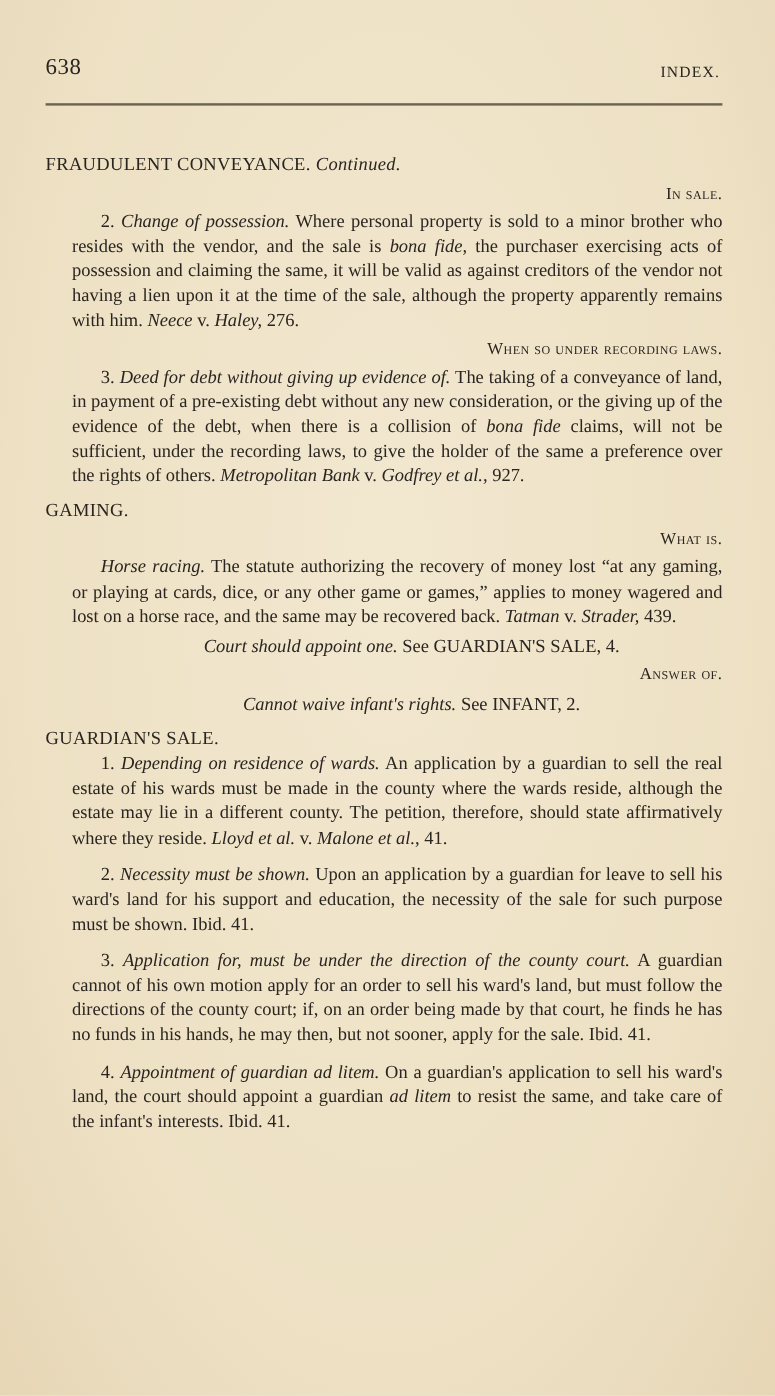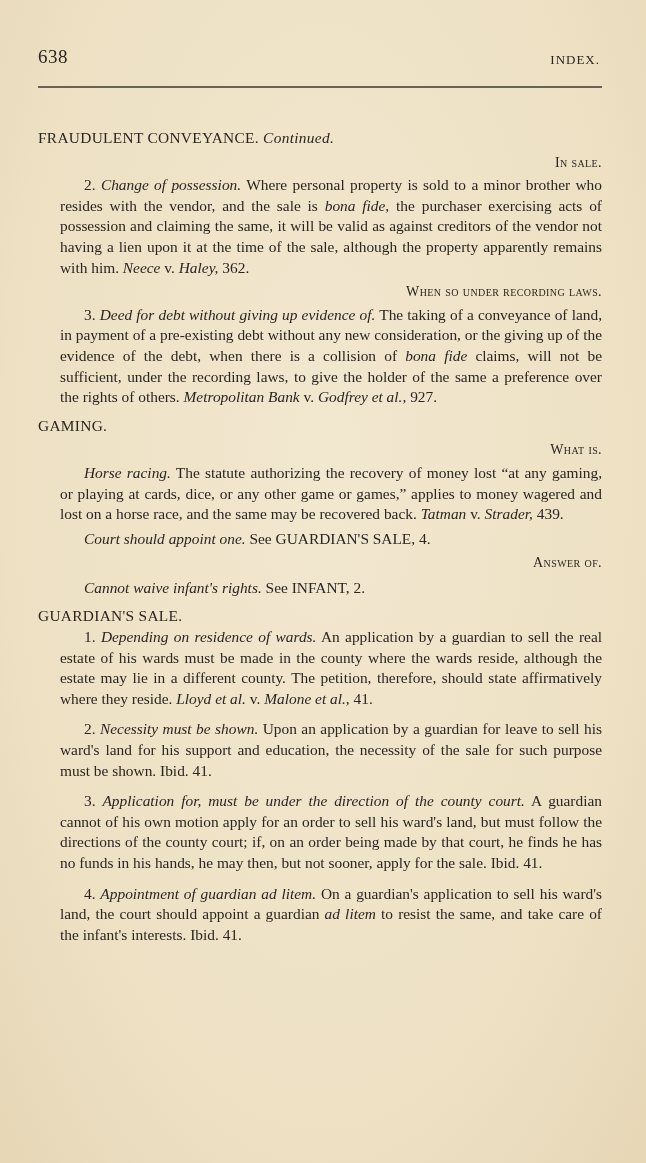--- a/index.html
+++ b/index.html
@@ -14,21 +14,21 @@
     background: radial-gradient(ellipse at 50% 40%, #f2e8d0 0%, #ede0c3 70%, #e6d6b6 100%); }
   .header { position: absolute; top: 46px; left: 38px; width: 562px; height: 24px; }
   .page-num { position: absolute; left: 0; top: 0; font-size: 19px; letter-spacing: 0.5px; }
   .running-head { position: absolute; left: 0; right: 0; top: 6px; text-align: right; font-size: 13px; letter-spacing: 1px; font-variant: small-caps; }
   .rule { position: absolute; top: 86px; left: 38px; width: 564px; height: 2px; background: #4a423a; opacity: 0.8; }
   .content { position: absolute; top: 92px; left: 38px; width: 564px; font-size: 15.4px; line-height: 20.6px; margin-top: 36px; }
   .heading { margin: 0; padding: 0; letter-spacing: 0.3px; }
   .sub { margin: 4px 0 2px 12px; font-variant: small-caps; font-size: 14px; letter-spacing: 0.4px; text-align: right; }
   .para { margin: 0 0 0 22px; text-align: justify; text-indent: 24px; }
   .para.gap { margin-top: 10px; }
-  .short { margin: 4px 0 0 46px; }
+  .short { margin: 4px 0 0 46px; text-align: center; }
   i { font-style: italic; }
   .h-gap { margin-top: 8px; }
 </style>
 </head>
 <body>
 
 <div class="page">
   <div class="header">
     <span class="page-num">638</span>
     <div class="running-head">INDEX.</div>
@@ -44,21 +44,21 @@
     <p class="sub">In sale.</p>
     <p class="para">
       <span>2.</span>
       <i>Change of possession.</i>
       <span>Where personal property is sold to a minor brother who resides with the vendor, and the sale is</span>
       <i>bona fide,</i>
       <span>the purchaser exercising acts of possession and claiming the same, it will be valid as against creditors of the vendor not having a lien upon it at the time of the sale, although the property apparently remains with him.</span>
       <i>Neece</i>
       <span>v.</span>
       <i>Haley,</i>
-      <span>362.</span>
+      <span>276.</span>
     </p>
     <p class="sub">When so under recording laws.</p>
     <p class="para">
       <span>3.</span>
       <i>Deed for debt without giving up evidence of.</i>
       <span>The taking of a conveyance of land, in payment of a pre-existing debt without any new consideration, or the giving up of the evidence of the debt, when there is a collision of</span>
       <i>bona fide</i>
       <span>claims, will not be sufficient, under the recording laws, to give the holder of the same a preference over the rights of others.</span>
       <i>Metropolitan Bank</i>
       <span>v.</span>

